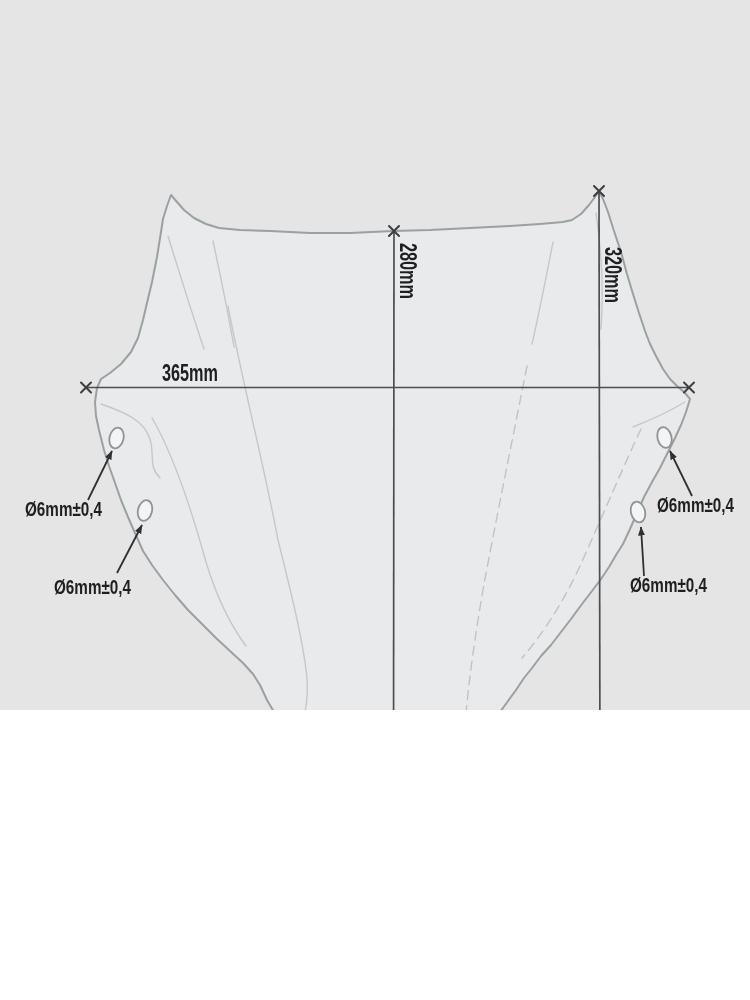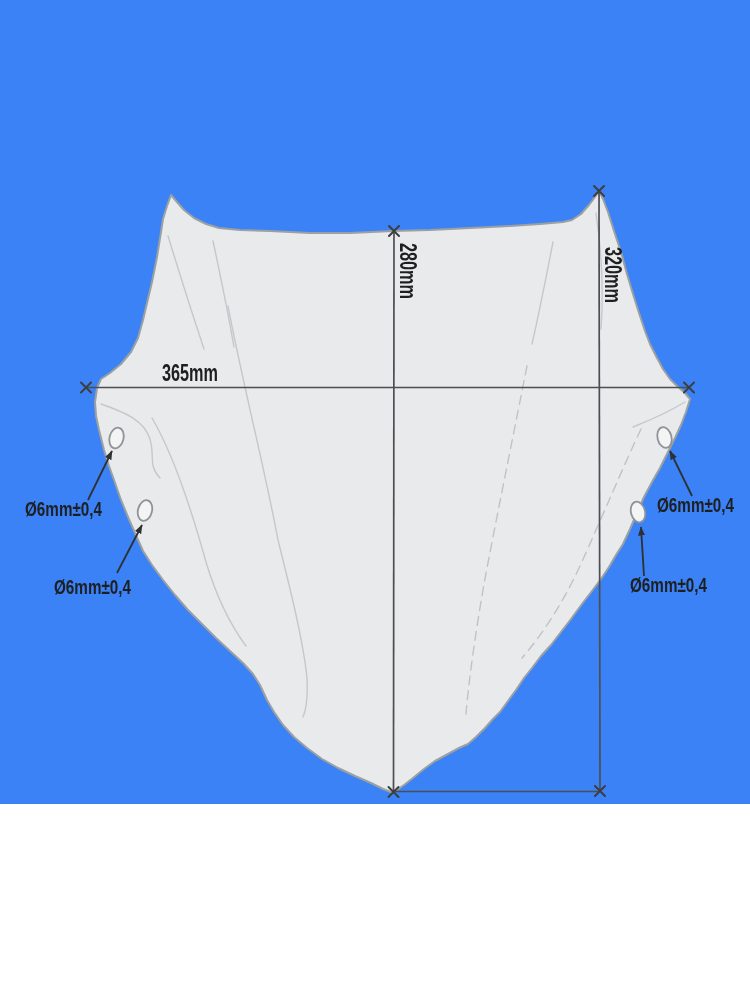--- a/index.html
+++ b/index.html
@@ -1,19 +1,19 @@
 <!DOCTYPE html>
 <html><head>
 <meta charset="utf-8">
 <style>
   html,body{margin:0;padding:0;background:#ffffff;}
   .stage{
     position:relative;
-    width:750px;height:804px;
-    background:#3b82f6;
+    width:750px;height:710px;
+    background:#e5e5e5;
     overflow:hidden;
     font-family:"Liberation Sans","DejaVu Sans",sans-serif;
   }
   svg{display:block;width:750px;height:1000px;}
   .screen-body{
     fill:#e9eaeb;
     stroke:#9ba0a3;
     stroke-width:2;
     stroke-linejoin:round;
     stroke-linecap:round;

